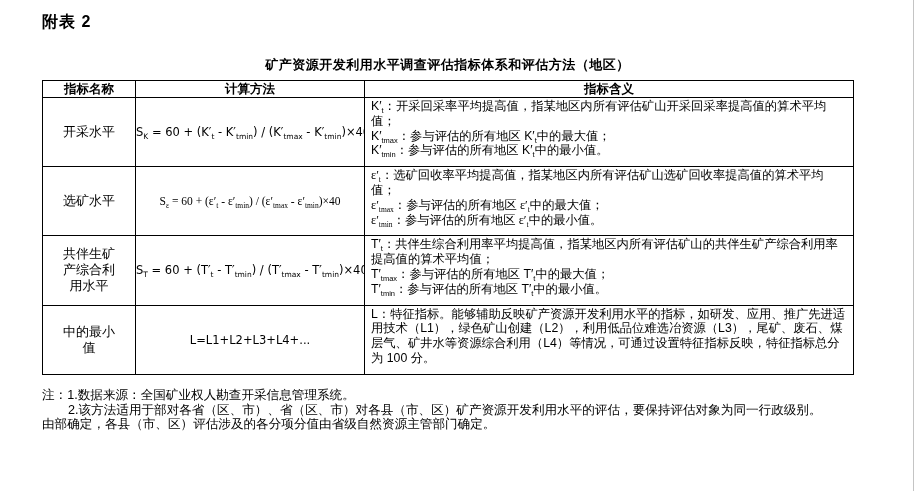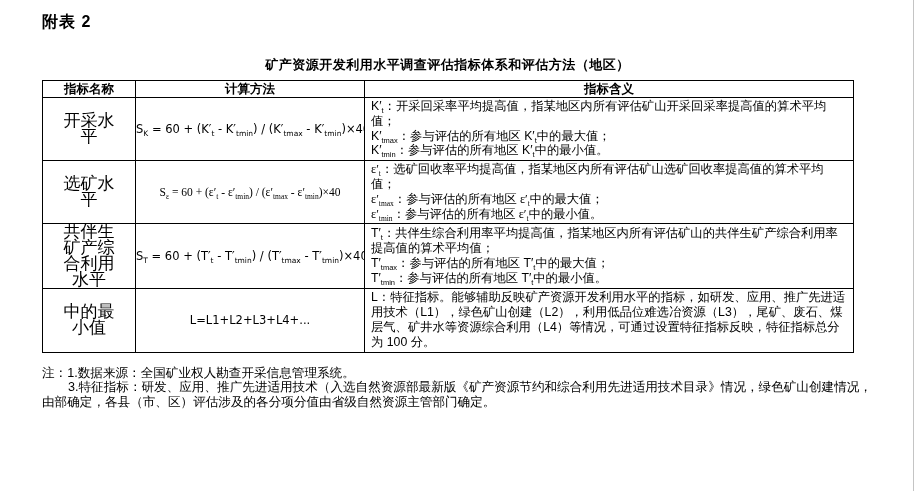--- a/index.html
+++ b/index.html
@@ -30,30 +30,30 @@
   }
   .eval-table col.c-name    { width:93px; }
   .eval-table col.c-formula { width:229px; }
   .eval-table col.c-meaning { width:489px; }
   .eval-table th {
     height:17px; font-size:12.5px; font-weight:bold; text-align:center;
     line-height:15px;
   }
   td.name-cell {
     text-align:center; vertical-align:middle;
-    font-size:17px; line-height:16px; padding:0 19px;margin-left:8px;
+    font-size:13px; line-height:16px; padding:0 19px;margin-left:8px;
   }
   td.formula-cell {
     text-align:center; vertical-align:middle;
     font-size:11.5px; font-family:"DejaVu Sans",sans-serif;
     white-space:nowrap;
   }
   td.meaning-cell {
     vertical-align:middle; font-size:12.3px; line-height:14.8px;
-    padding:1px 5px 2px 6px; text-align:left;
+    padding:1px 5px 8px 6px; text-align:left;
   }
   .meaning-line { display:block; }
   sub { font-size:7.5px; line-height:0; }
   tr.r1 td { height:50px; }
   tr.r2 td { height:55px;font-family:Liberation Serif, serif; }
   tr.r3 td { height:63px; }
   tr.r4 td { height:50px; }
   tr.r5 td { height:59px; }
   .notes {
     margin-top:13px; font-size:12.6px; line-height:14.8px; width:832px;
@@ -116,17 +116,17 @@
         <td class="formula-cell">L=L1+L2+L3+L4+...</td>
         <td class="meaning-cell">
           <span class="meaning-line">L：特征指标。能够辅助反映矿产资源开发利用水平的指标，如研发、应用、推广先进适用技术（L1），绿色矿山创建（L2），利用低品位难选冶资源（L3），尾矿、废石、煤层气、矿井水等资源综合利用（L4）等情况，可通过设置特征指标反映，特征指标总分为 100 分。</span>
         </td>
       </tr>
     </tbody>
   </table>
 
   <div class="notes">
     <div class="note-line">注：1.数据来源：全国矿业权人勘查开采信息管理系统。</div>
-    <div class="note-line indent">3.特征指标：研发、应用、推广先进适用技术（入选自然资源部最新版《矿产资源节约和综合利用先进适用技术目录》情况，绿色矿山创建情况，</div>
+    <div class="note-line indent">2.该方法适用于部对各省（区、市）、省（区、市）对各县（市、区）矿产资源开发利用水平的评估，要保持评估对象为同一行政级别。</div>
     <div class="note-line">由部确定，各县（市、区）评估涉及的各分项分值由省级自然资源主管部门确定。</div>
   </div>
 
 </div>
 
 </body></html>

